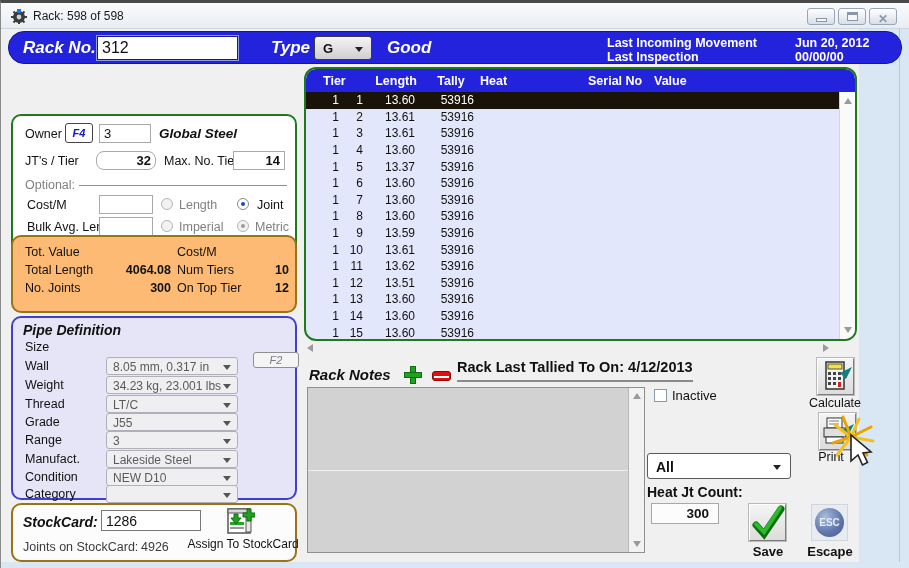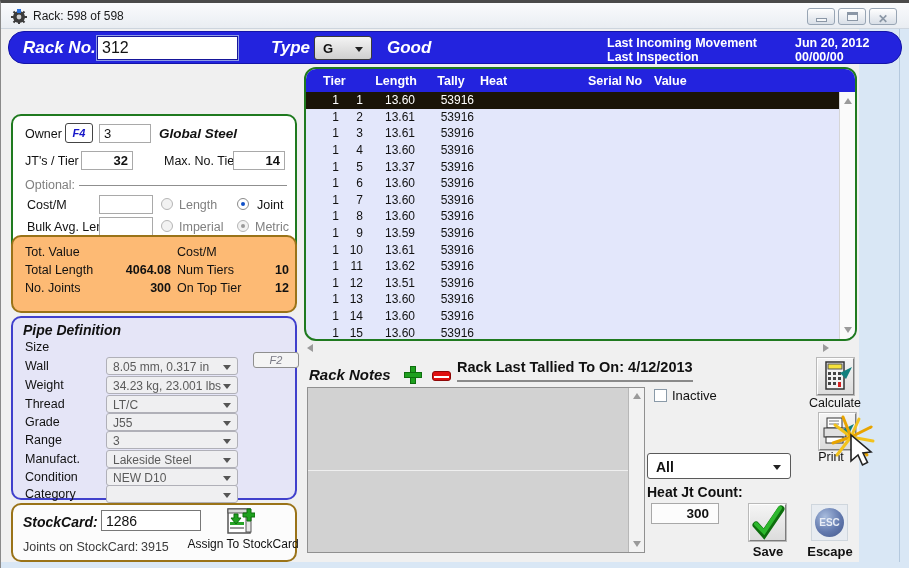--- a/index.html
+++ b/index.html
@@ -177,21 +177,21 @@
     <span class="bb-move-value" style="top:18px;">00/00/00</span>
   </div>
 
   <div class="panel owner-panel">
     <span class="lbl" style="left:12px; top:11px;">Owner</span>
     <div class="smallbtn" style="left:52px; top:7px; width:28px; height:20px; line-height:18px; border-color:#444; color:#1515c8; font-weight:bold; background:#fff;">F4</div>
     <input class="inp" style="left: 86px; top: 8px; width: 52px; height: 19px;" value="3">
     <span class="lbl" style="left:146px; top:10px; font-weight:bold; font-style:italic; font-size:13.5px;">Global Steel</span>
 
     <span class="lbl" style="left:12px; top:38px;">JT's / Tier</span>
-    <input class="inp inp-bold" style="left: 68px; top: 35px; width: 52px; height: 19px;" value="32">
+    <input class="inp inp-bold" style="left: 83px; top: 35px; width: 60px; height: 19px; border-radius: 8px;" value="32">
     <span class="lbl" style="left:151px; top:38px;">Max. No. Tier</span>
     <input class="inp inp-bold" style="left: 220px; top: 35px; width: 52px; height: 19px;" value="14">
 
     <span class="lbl lbl-gray" style="left:12px; top:62px;">Optional:</span>
     <div style="position:absolute; left:66px; top:69px; width:208px; height:2px; background:#8f8f8f; border-bottom:1px solid #fff;"></div>
 
     <span class="lbl" style="left:14px; top:82px;">Cost/M</span>
     <input class="inp" style="left: 86px; top: 79px; width: 54px; height: 19px;" value="">
     <span class="radio dis" style="left:148px; top:82px;"></span>
     <span class="lbl lbl-gray" style="left:166px; top:82px;">Length</span>
@@ -291,21 +291,21 @@
           <span class="val"></span>
           <div class="tri-down"></div>
         </div>
       </div>
   </div>
 
   <div class="panel stock-panel">
     <span class="lbl" style="left:10px; top:9px; font-weight:bold; font-style:italic; font-size:14px;">StockCard:</span>
     <input class="inp" style="left: 88px; top: 5px; width: 100px; height: 21px; font-size: 14px; border-color: rgb(119, 119, 119);" value="1286">
     <span class="lbl" style="left:10px; top:35px; color:#3c3c3c;">Joints on StockCard:</span>
-    <span class="lbl" style="left:128px; top:35px; color:#3c3c3c;">3915</span>
+    <span class="lbl" style="left:128px; top:35px; color:#3c3c3c;">4926</span>
     <svg class="assign-icon" viewBox="0 0 30 29">
       <rect x="3" y="1" width="22" height="24" fill="#fff" stroke="#555" stroke-width="1.5"></rect>
       <rect x="3" y="1" width="22" height="4" fill="#d8d8d8" stroke="#555"></rect>
       <rect x="5" y="14" width="14" height="3" fill="#28a428"></rect>
       <rect x="5" y="19" width="14" height="2" fill="#999"></rect>
       <rect x="21" y="8" width="5" height="16" fill="#e8e8e8" stroke="#555"></rect>
       <path d="M9 6 L13 6 L13 10 L16 10 L11 16 L6 10 L9 10 Z" fill="#1FA01F" stroke="#0E6E0E"></path>
       <path d="M22 1 L26 1 L26 5 L30 5 L30 9 L26 9 L26 13 L22 13 L22 9 L18 9 L18 5 L22 5 Z" fill="#1FA01F" stroke="#0E6E0E"></path>
     </svg>
     <span class="assign-cap">Assign To StockCard</span>

